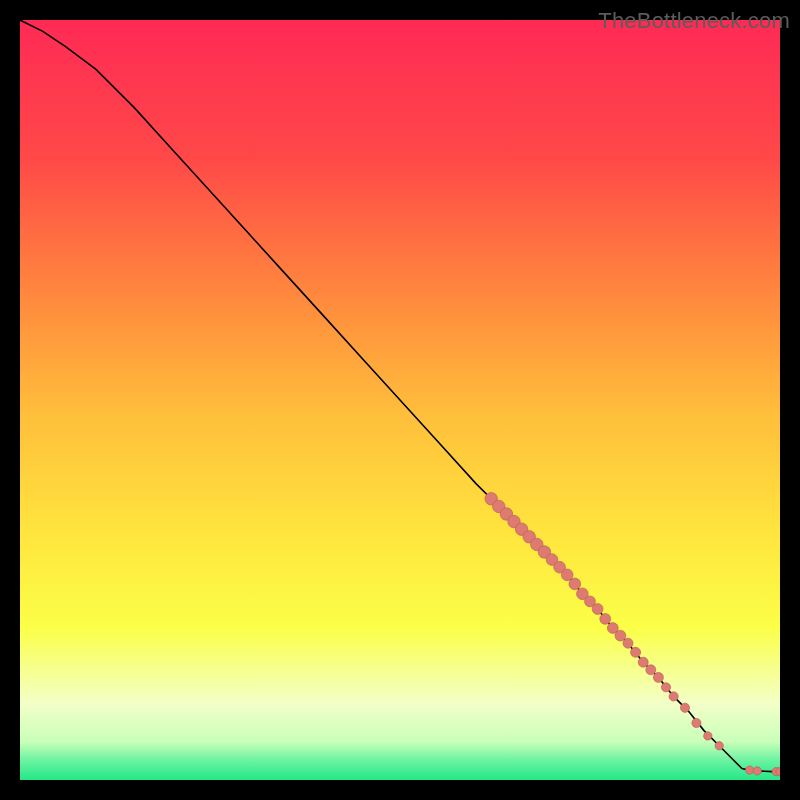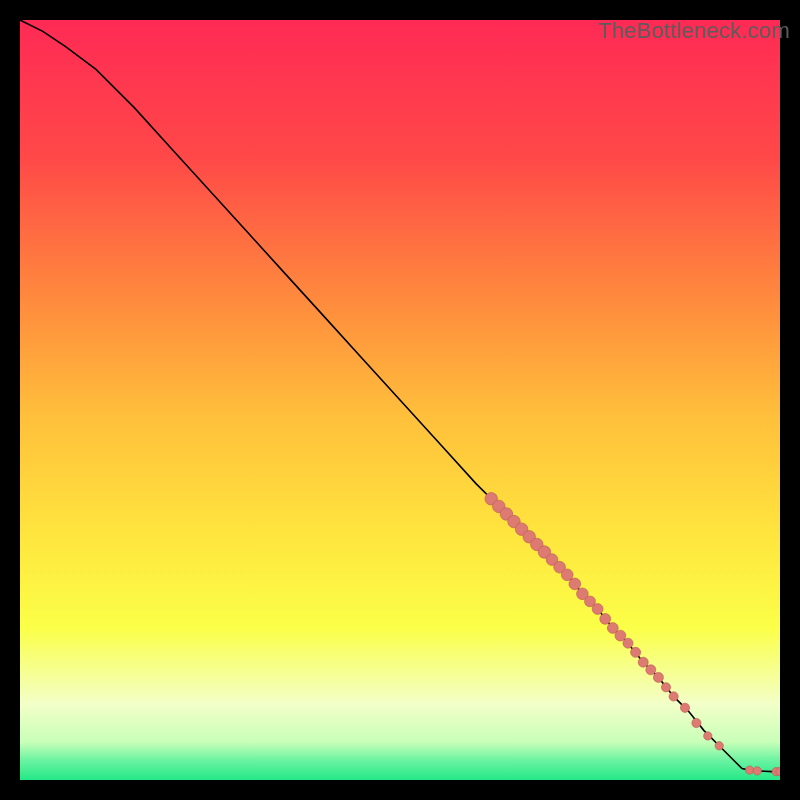--- a/index.html
+++ b/index.html
@@ -12,21 +12,21 @@
     overflow: hidden;
   }
   .stage {
     position: relative;
     width: 800px;
     height: 800px;
     background: #000;
   }
   .watermark {
     position: absolute;
-    top: 18px;
+    top: 8px;
     right: 10px;
     color: #5c5c5c;
     font-size: 22px;
     font-weight: 400;
     letter-spacing: 0.2px;
     z-index: 5;
   }
   .plot {
     position: absolute;
     left: 20px;

